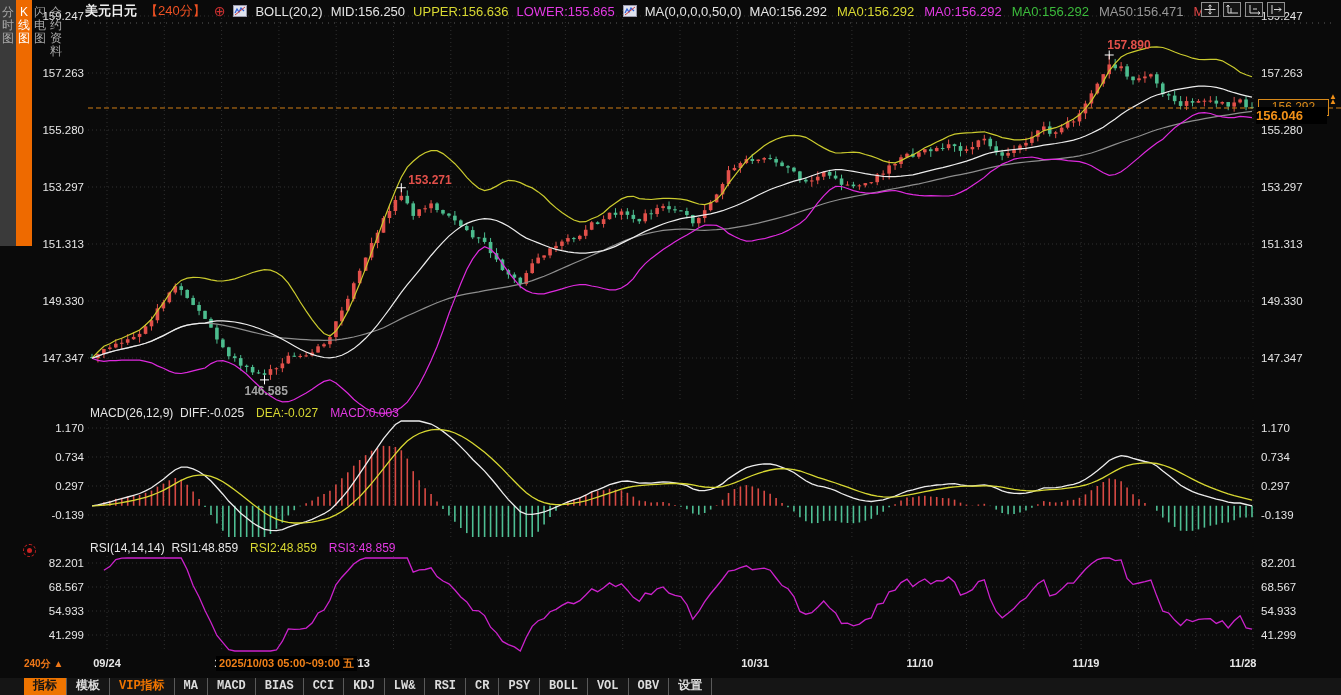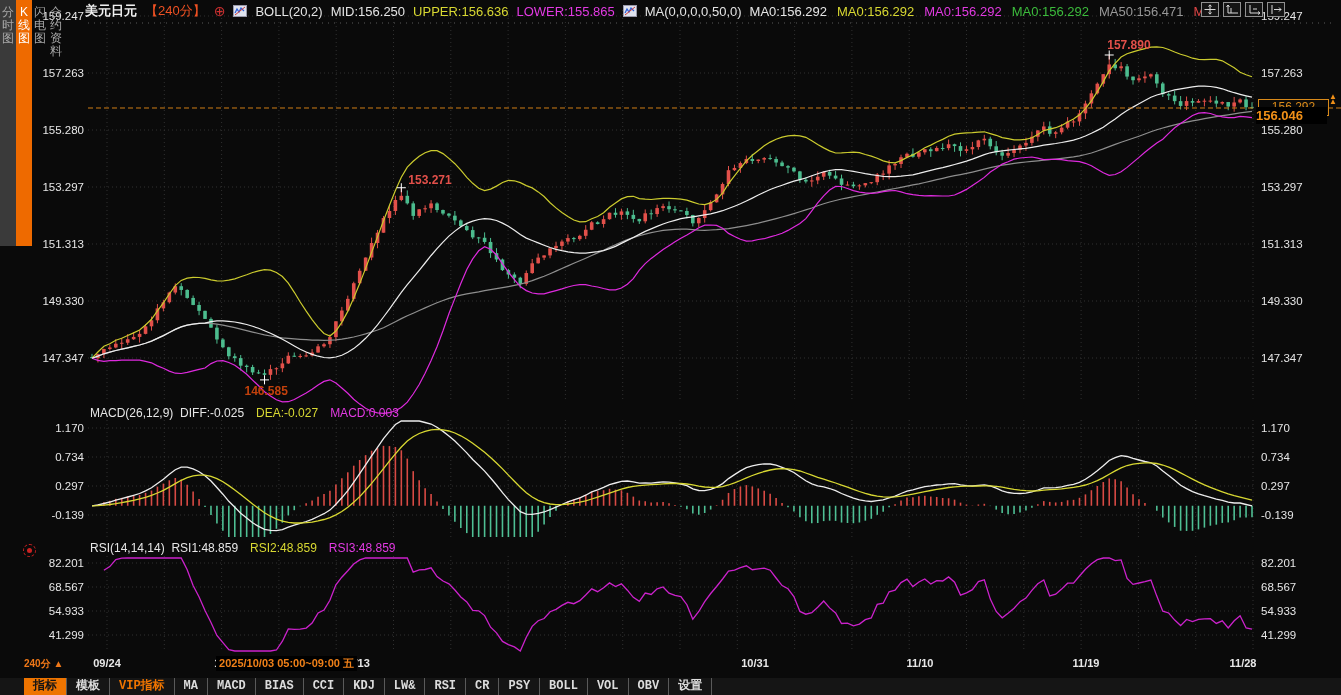--- a/index.html
+++ b/index.html
@@ -23,21 +23,21 @@
   .tr-icons{position:absolute;right:56px;top:2px;display:flex;gap:4px;z-index:7}
   .tr-icon{width:18px;height:15px;border:1px solid #909090;display:flex;align-items:center;justify-content:center;cursor:pointer;background:#141414}
 
   .axlabel{position:absolute;font-size:11.5px;color:#e6e6e6;z-index:4;line-height:14px}
   .axlabel.l{left:24px;width:60px;text-align:right}
   .axlabel.r{left:1261px;width:76px;text-align:left}
 
   .panel-hdr{position:absolute;left:90px;font-size:12px;display:flex;gap:12px;z-index:4;color:#e6e6e6;white-space:nowrap}
 
   .ann{position:absolute;font-size:12px;font-weight:bold;z-index:4;white-space:nowrap}
-  .ann.red{color:#e2504a}.ann.green{color:#c2410c}
+  .ann.red{color:#e2504a}.ann.green{color:#a3a3a3}
 
   .tag-covered{position:absolute;left:1258px;width:71px;height:17px;border:1px solid #d98a1a;color:#d98a1a;font-size:12px;line-height:15px;text-align:center;background:#0a0a0a;z-index:5}
   .tag-last{position:absolute;left:1256px;width:71px;height:17px;background:#000;color:#f09018;font-size:13px;font-weight:bold;line-height:17px;text-align:left;z-index:6}
   .tag-arrows{position:absolute;left:1328px;width:10px;color:#f09018;font-size:8px;line-height:5px;word-break:break-all;z-index:7;text-align:center}
 
   .x-axis{position:absolute;left:0;top:655px;width:1341px;height:18px;z-index:5}
   .x-tick{position:absolute;top:2px;width:44px;text-align:center;color:#e8e8e8;font-size:11px;font-weight:bold}
   .x-tooltip{position:absolute;left:216px;top:1px;width:141px;height:15px;background:#000;color:#f08018;font-size:11px;line-height:15px;text-align:center;font-weight:bold;z-index:6}
   .period-btn{position:absolute;left:24px;top:2px;color:#f07818;font-weight:bold;font-size:10px;z-index:6;cursor:pointer}
 

